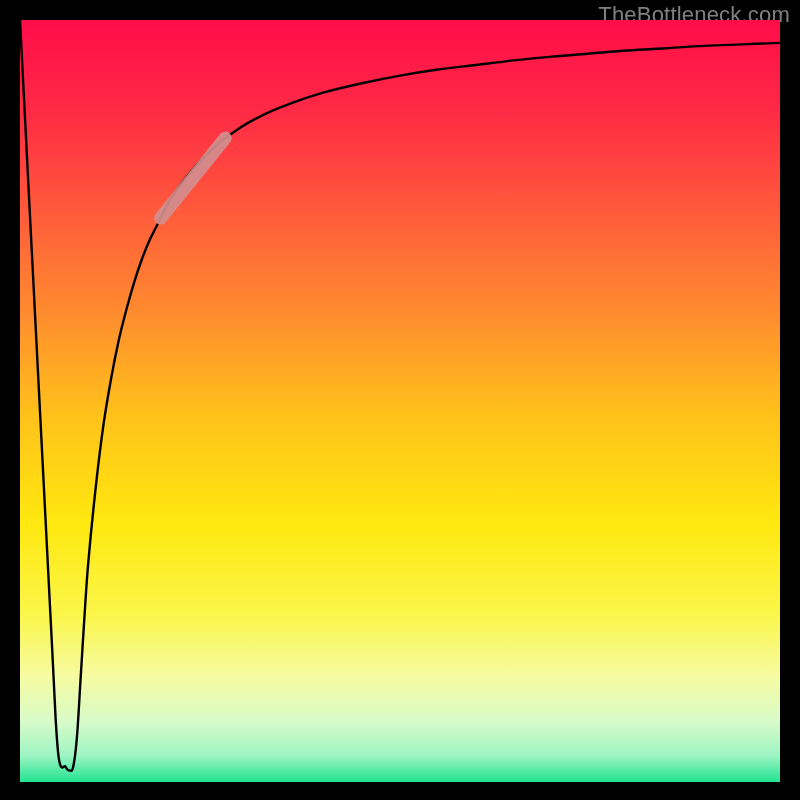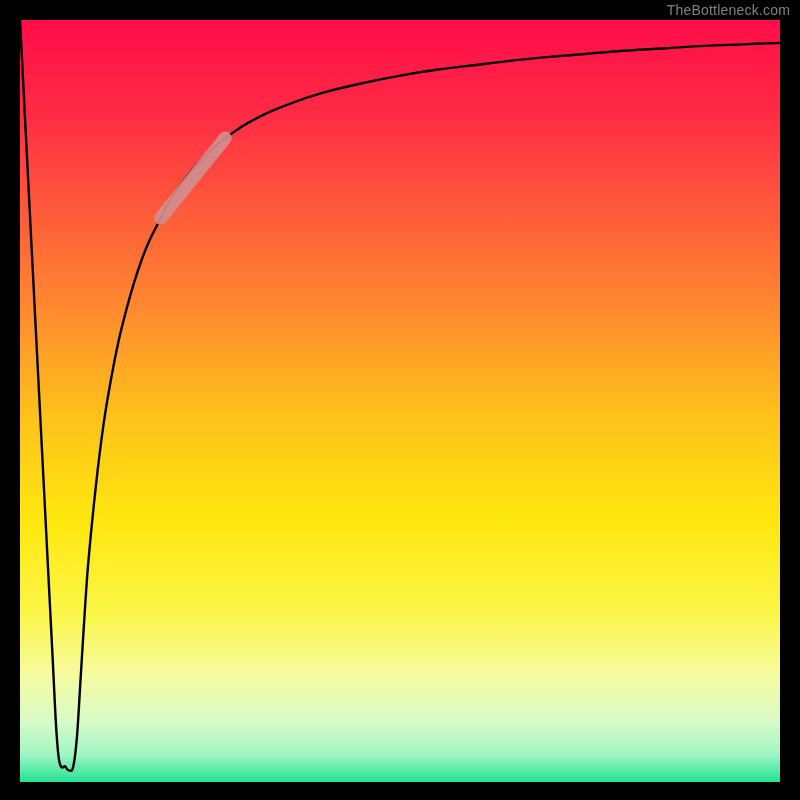--- a/index.html
+++ b/index.html
@@ -13,21 +13,21 @@
   .frame {
     position: relative;
     width: 800px;
     height: 800px;
   }
   .attribution {
     position: absolute;
     top: 2px;
     right: 10px;
     font-family: Arial, Helvetica, sans-serif;
-    font-size: 14px;
+    font-size: 22px;
     color: #808080;
     letter-spacing: 0.2px;
   }
   svg.chart {
     position: absolute;
     left: 20px;
     top: 20px;
   }
 </style>
 </head>

